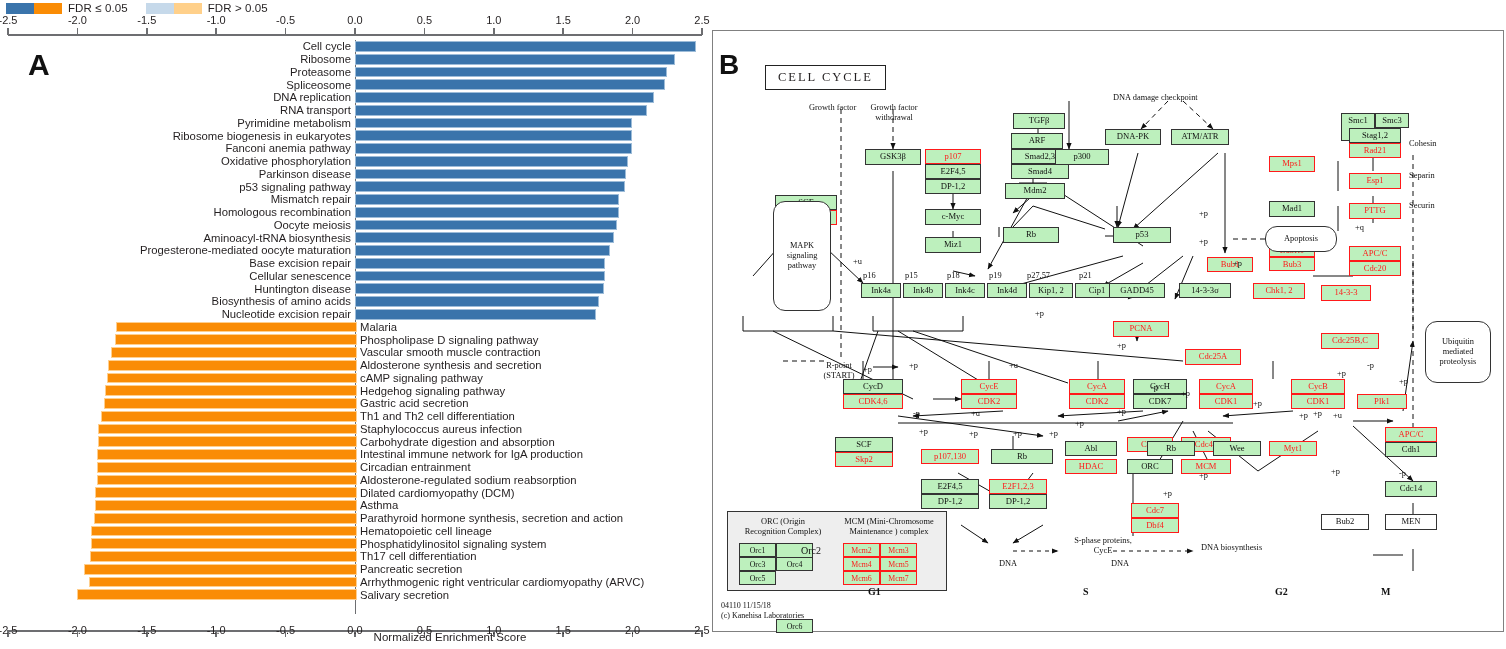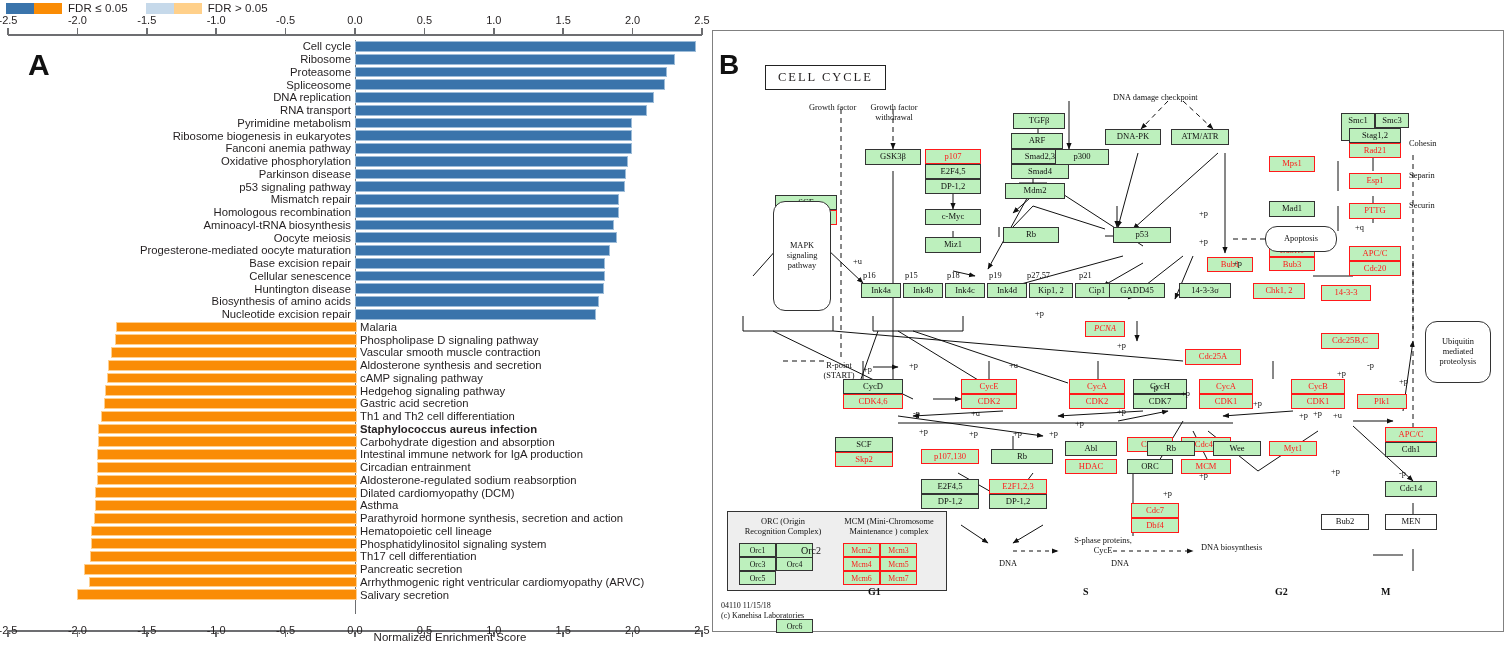--- a/index.html
+++ b/index.html
@@ -163,28 +163,28 @@
         </div>
         <div class="row" style="height: 12.7556px;">
           <div class="bar blue" style="left: 347px; width: 262.332px;"></div>
           <div class="rlabel right" style="right: 351px;">Mismatch repair</div>
         </div>
         <div class="row" style="height: 12.7556px;">
           <div class="bar blue" style="left: 347px; width: 262.332px;"></div>
           <div class="rlabel right" style="right: 351px;">Homologous recombination</div>
         </div>
         <div class="row" style="height: 12.7556px;">
+          <div class="bar blue" style="left: 347px; width: 259.556px;"></div>
+          <div class="rlabel right" style="right: 351px;">Oocyte meiosis</div>
+        </div>
+        <div class="row" style="height: 12.7556px;">
           <div class="bar blue" style="left: 347px; width: 256.78px;"></div>
           <div class="rlabel right" style="right: 351px;">Aminoacyl-tRNA biosynthesis</div>
         </div>
         <div class="row" style="height: 12.7556px;">
-          <div class="bar blue" style="left: 347px; width: 259.556px;"></div>
-          <div class="rlabel right" style="right: 351px;">Oocyte meiosis</div>
-        </div>
-        <div class="row" style="height: 12.7556px;">
           <div class="bar blue" style="left: 347px; width: 252.616px;"></div>
           <div class="rlabel right" style="right: 351px;">Progesterone-mediated oocyte maturation</div>
         </div>
         <div class="row" style="height: 12.7556px;">
           <div class="bar blue" style="left: 347px; width: 248.452px;"></div>
           <div class="rlabel right" style="right: 351px;">Base excision repair</div>
         </div>
         <div class="row" style="height: 12.7556px;">
           <div class="bar blue" style="left: 347px; width: 248.452px;"></div>
           <div class="rlabel right" style="right: 351px;">Cellular senescence</div>
@@ -226,21 +226,21 @@
           <div class="rlabel" style="left: 352px;">Hedgehog signaling pathway</div>
         </div>
         <div class="row" style="height: 12.7556px;">
           <div class="bar orange" style="left: 95.772px; width: 251.228px;"></div>
           <div class="rlabel" style="left: 352px;">Gastric acid secretion</div>
         </div>
         <div class="row" style="height: 12.7556px;">
           <div class="bar orange" style="left: 92.996px; width: 254.004px;"></div>
           <div class="rlabel" style="left: 352px;">Th1 and Th2 cell differentiation</div>
         </div>
-        <div class="row" style="height: 12.7556px; font-weight: bold;">
+        <div class="row" style="height: 12.7556px;">
           <div class="bar orange" style="left: 90.22px; width: 256.78px;"></div>
           <div class="rlabel" style="left: 352px;">Staphylococcus aureus infection</div>
         </div>
         <div class="row" style="height: 12.7556px;">
           <div class="bar orange" style="left: 90.22px; width: 256.78px;"></div>
           <div class="rlabel" style="left: 352px;">Carbohydrate digestion and absorption</div>
         </div>
         <div class="row" style="height: 12.7556px;">
           <div class="bar orange" style="left: 88.832px; width: 258.168px;"></div>
           <div class="rlabel" style="left: 352px;">Intestinal immune network for IgA production</div>
@@ -451,21 +451,21 @@
         <div class="node" style="left: 400px; top: 196px; width: 58px; height: 16px;">p53</div>
         <div class="node" style="left: 148px; top: 252px; width: 40px; height: 15px;">Ink4a</div>
         <div class="node" style="left: 190px; top: 252px; width: 40px; height: 15px;">Ink4b</div>
         <div class="node" style="left: 232px; top: 252px; width: 40px; height: 15px;">Ink4c</div>
         <div class="node" style="left: 274px; top: 252px; width: 40px; height: 15px;">Ink4d</div>
         <div class="node" style="left: 316px; top: 252px; width: 44px; height: 15px;">Kip1, 2</div>
         <div class="node" style="left: 362px; top: 252px; width: 44px; height: 15px;">Cip1</div>
         <div class="node" style="left: 396px; top: 252px; width: 56px; height: 15px;">GADD45</div>
         <div class="node" style="left: 466px; top: 252px; width: 52px; height: 15px;">14-3-3σ</div>
         <div class="node red" style="left: 540px; top: 252px; width: 52px; height: 16px;">Chk1, 2</div>
-        <div class="node red" style="left: 372px; top: 290px; width: 40px; height: 16px; font-style: italic;">PCNA</div>
+        <div class="node red" style="left: 400px; top: 290px; width: 56px; height: 16px;">PCNA</div>
         <div class="node red" style="left: 472px; top: 318px; width: 56px; height: 16px;">Cdc25A</div>
         <div class="node" style="left: 130px; top: 348px; width: 60px; height: 15px;">CycD</div>
         <div class="node red" style="left: 130px; top: 363px; width: 60px; height: 15px;">CDK4,6</div>
         <div class="node red" style="left: 248px; top: 348px; width: 56px; height: 15px;">CycE</div>
         <div class="node red" style="left: 248px; top: 363px; width: 56px; height: 15px;">CDK2</div>
         <div class="node red" style="left: 356px; top: 348px; width: 56px; height: 15px;">CycA</div>
         <div class="node red" style="left: 356px; top: 363px; width: 56px; height: 15px;">CDK2</div>
         <div class="node" style="left: 420px; top: 348px; width: 54px; height: 15px;">CycH</div>
         <div class="node" style="left: 420px; top: 363px; width: 54px; height: 15px;">CDK7</div>
         <div class="node red" style="left: 486px; top: 348px; width: 54px; height: 15px;">CycA</div>

